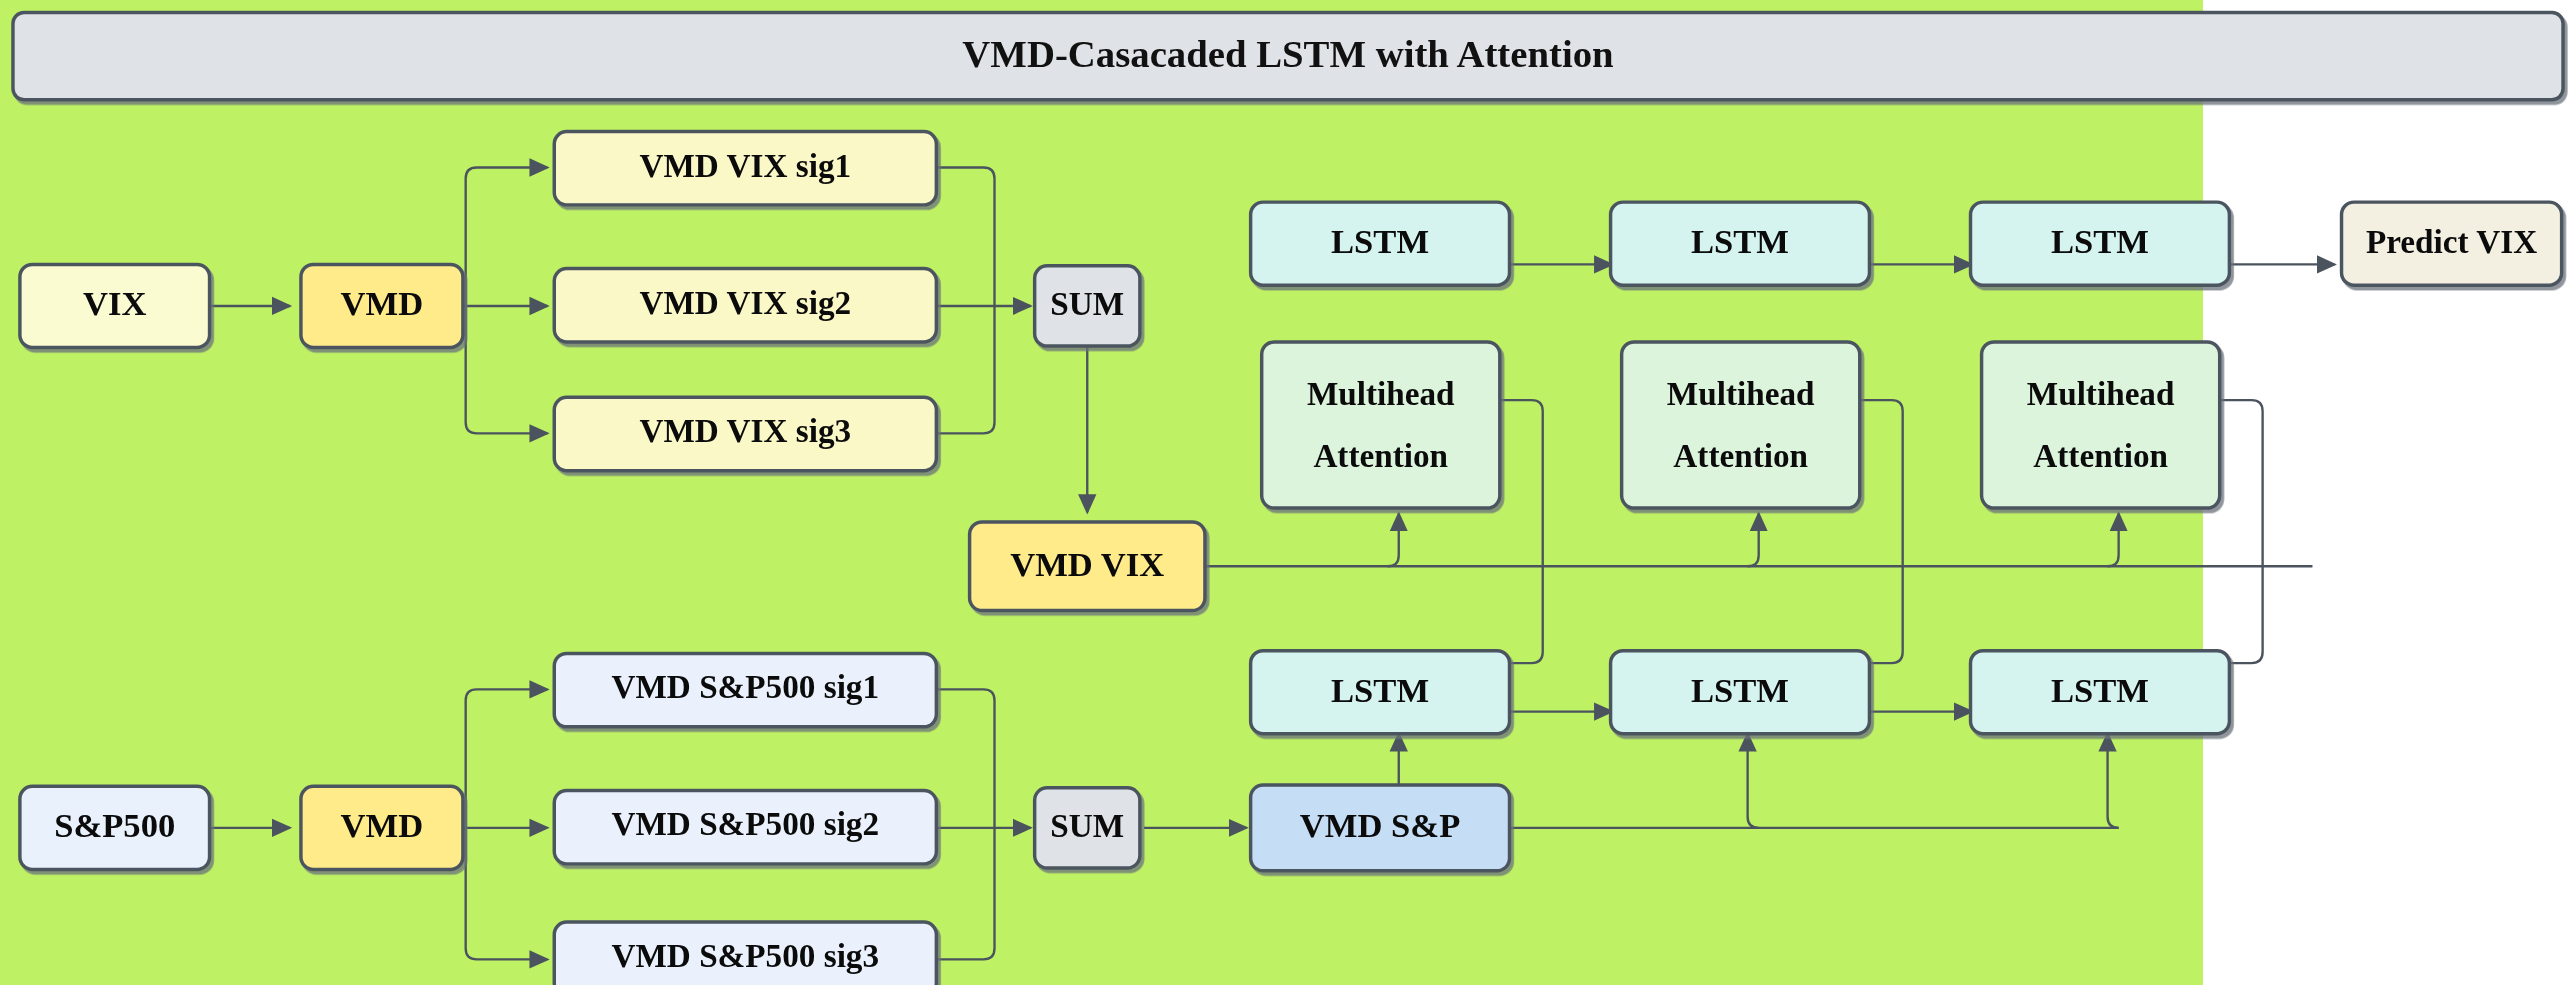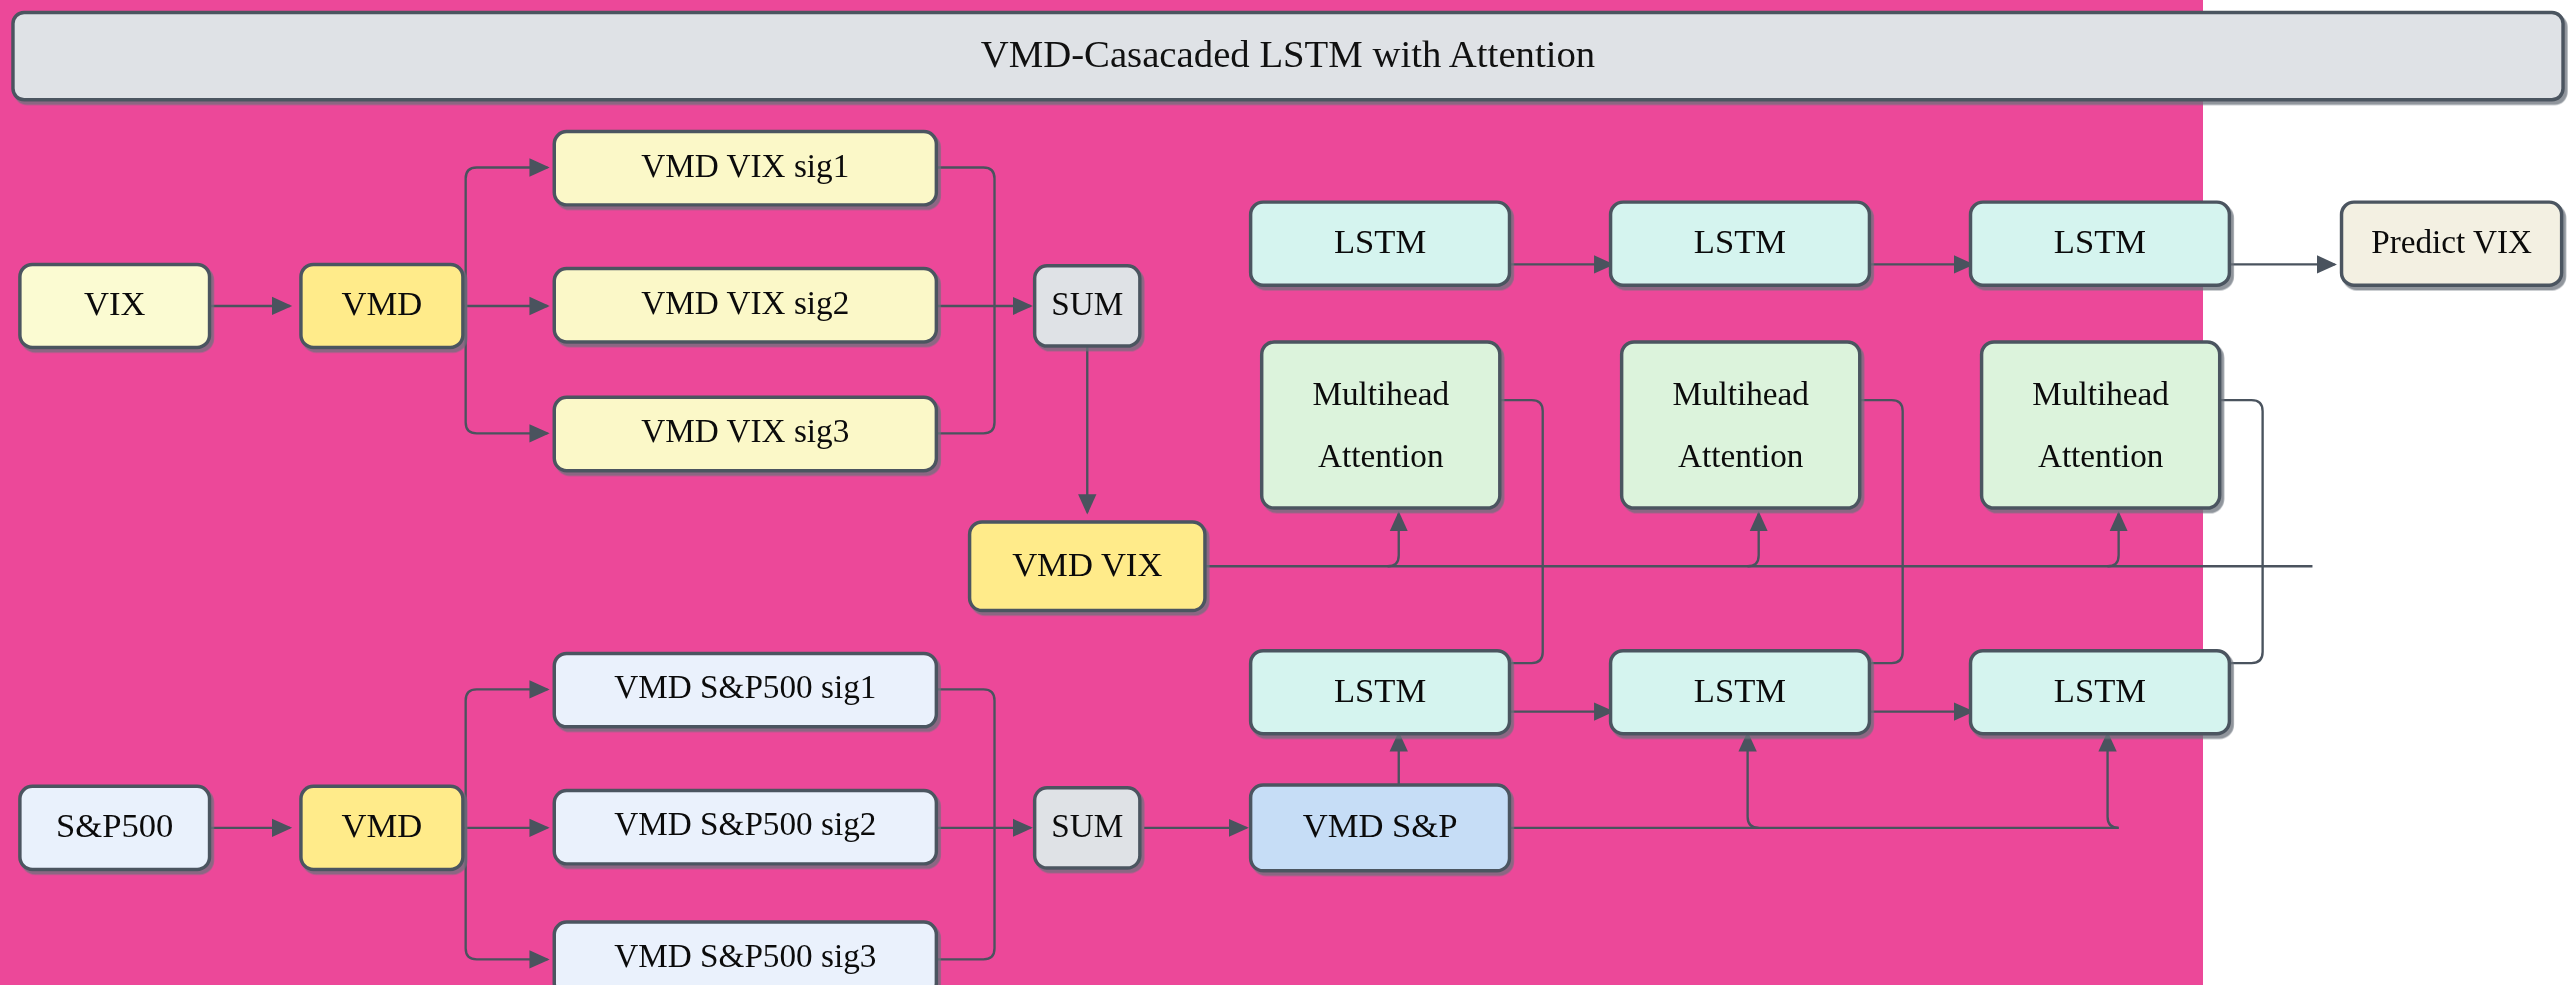--- a/index.html
+++ b/index.html
@@ -1,18 +1,18 @@
 <!DOCTYPE html>
 <html style="font-size:11px"><head>
 <meta charset="utf-8">
 <style>
   html,body{margin:0;padding:0;background:#ffffff;}
   body{width:2576px;height:985px;overflow:hidden;
        font-family:"Liberation Serif","DejaVu Serif",serif;}
-  #stage{position:relative;width:2203px;height:985px;background:#ec4899;}
+  #stage{position:relative;width:2203px;height:985px;background:#bef264;font-weight:bold;}
   svg.diagram{position:absolute;left:0;top:0;width:2576px;height:985px;display:block;}
   .nodeText{font-family:"Liberation Serif","DejaVu Serif",serif;
             fill:#0b0b0b;text-anchor:middle;dominant-baseline:middle;}
   .titleText{font-family:"Liberation Serif","DejaVu Serif",serif;
              fill:#111;text-anchor:middle;dominant-baseline:middle;}
   .boxRect{stroke:#4c5560;stroke-width:5;}
   .edge{fill:none;stroke:#4a535e;stroke-width:3.4;}
 </style>
 </head>
 <body>

